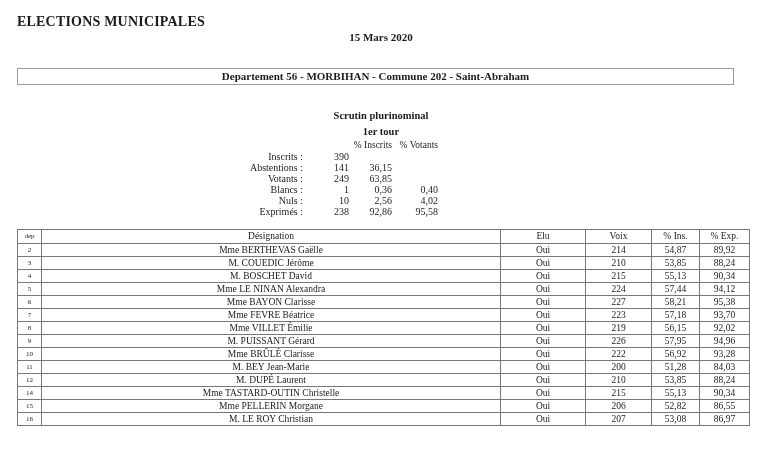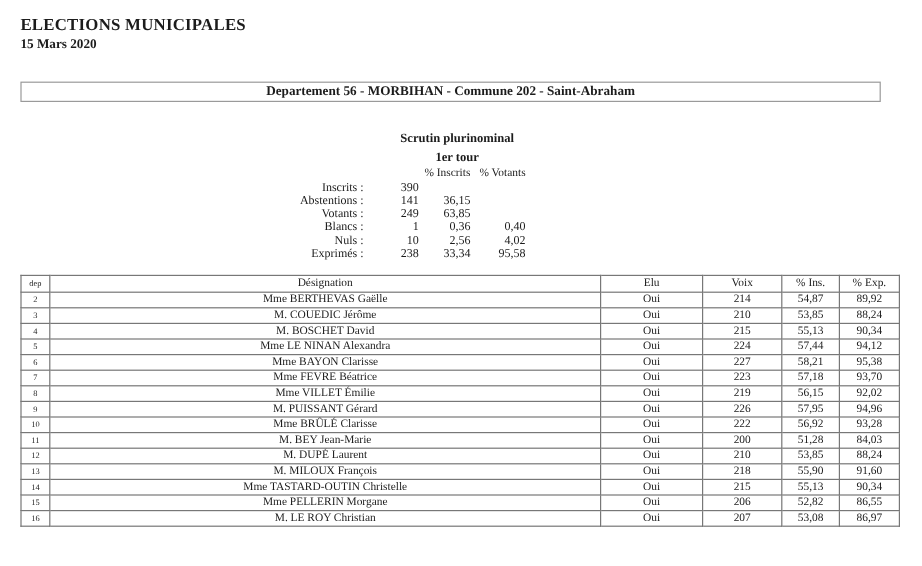--- a/index.html
+++ b/index.html
@@ -15,21 +15,21 @@
     color:var(--text);overflow:hidden;
   }
   .page{position:relative;width:768px;height:472px;}
 
   .doc-title{
     position:absolute;top:14px;left:17px;width:728px;
     text-align:left;font-weight:bold;font-size:14px;letter-spacing:.2px;
   }
   .doc-date{
     position:absolute;top:31px;left:17px;width:728px;
-    text-align:left;font-weight:bold;font-size:11px;
+    text-align:center;font-weight:bold;font-size:11px;
   }
   .banner{
     position:absolute;top:68px;left:17px;width:715px;height:15px;
     border:1px solid var(--border-banner);
     text-align:center;font-weight:bold;font-size:11px;line-height:15px;
     background:var(--bg);
   }
   .round{
     position:absolute;top:98px;left:17px;width:728px;
     text-align:center;font-weight:bold;font-size:10.5px;margin-top:28px;
@@ -126,21 +126,21 @@
         </tr>
         <tr>
           <td>Nuls :</td>
           <td>10</td>
           <td>2,56</td>
           <td>4,02</td>
         </tr>
         <tr>
           <td>Exprimés :</td>
           <td>238</td>
-          <td>33,34</td>
+          <td>92,86</td>
           <td>95,58</td>
         </tr>
       </tbody>
   </table>
 
   <table class="results">
     <colgroup>
       <col style="width:24px">
         <col style="width:459px">
         <col style="width:85px">
@@ -241,28 +241,20 @@
         </tr>
         <tr>
           <td class="cell-dep">12</td>
           <td class="cell-des">M. DUPÉ Laurent</td>
           <td class="cell-elu">Oui</td>
           <td class="cell-voix">210</td>
           <td class="cell-pct">53,85</td>
           <td class="cell-pct">88,24</td>
         </tr>
         <tr>
-          <td class="cell-dep">13</td>
-          <td class="cell-des">M. MILOUX François</td>
-          <td class="cell-elu">Oui</td>
-          <td class="cell-voix">218</td>
-          <td class="cell-pct">55,90</td>
-          <td class="cell-pct">91,60</td>
-        </tr>
-        <tr>
           <td class="cell-dep">14</td>
           <td class="cell-des">Mme TASTARD-OUTIN Christelle</td>
           <td class="cell-elu">Oui</td>
           <td class="cell-voix">215</td>
           <td class="cell-pct">55,13</td>
           <td class="cell-pct">90,34</td>
         </tr>
         <tr>
           <td class="cell-dep">15</td>
           <td class="cell-des">Mme PELLERIN Morgane</td>

